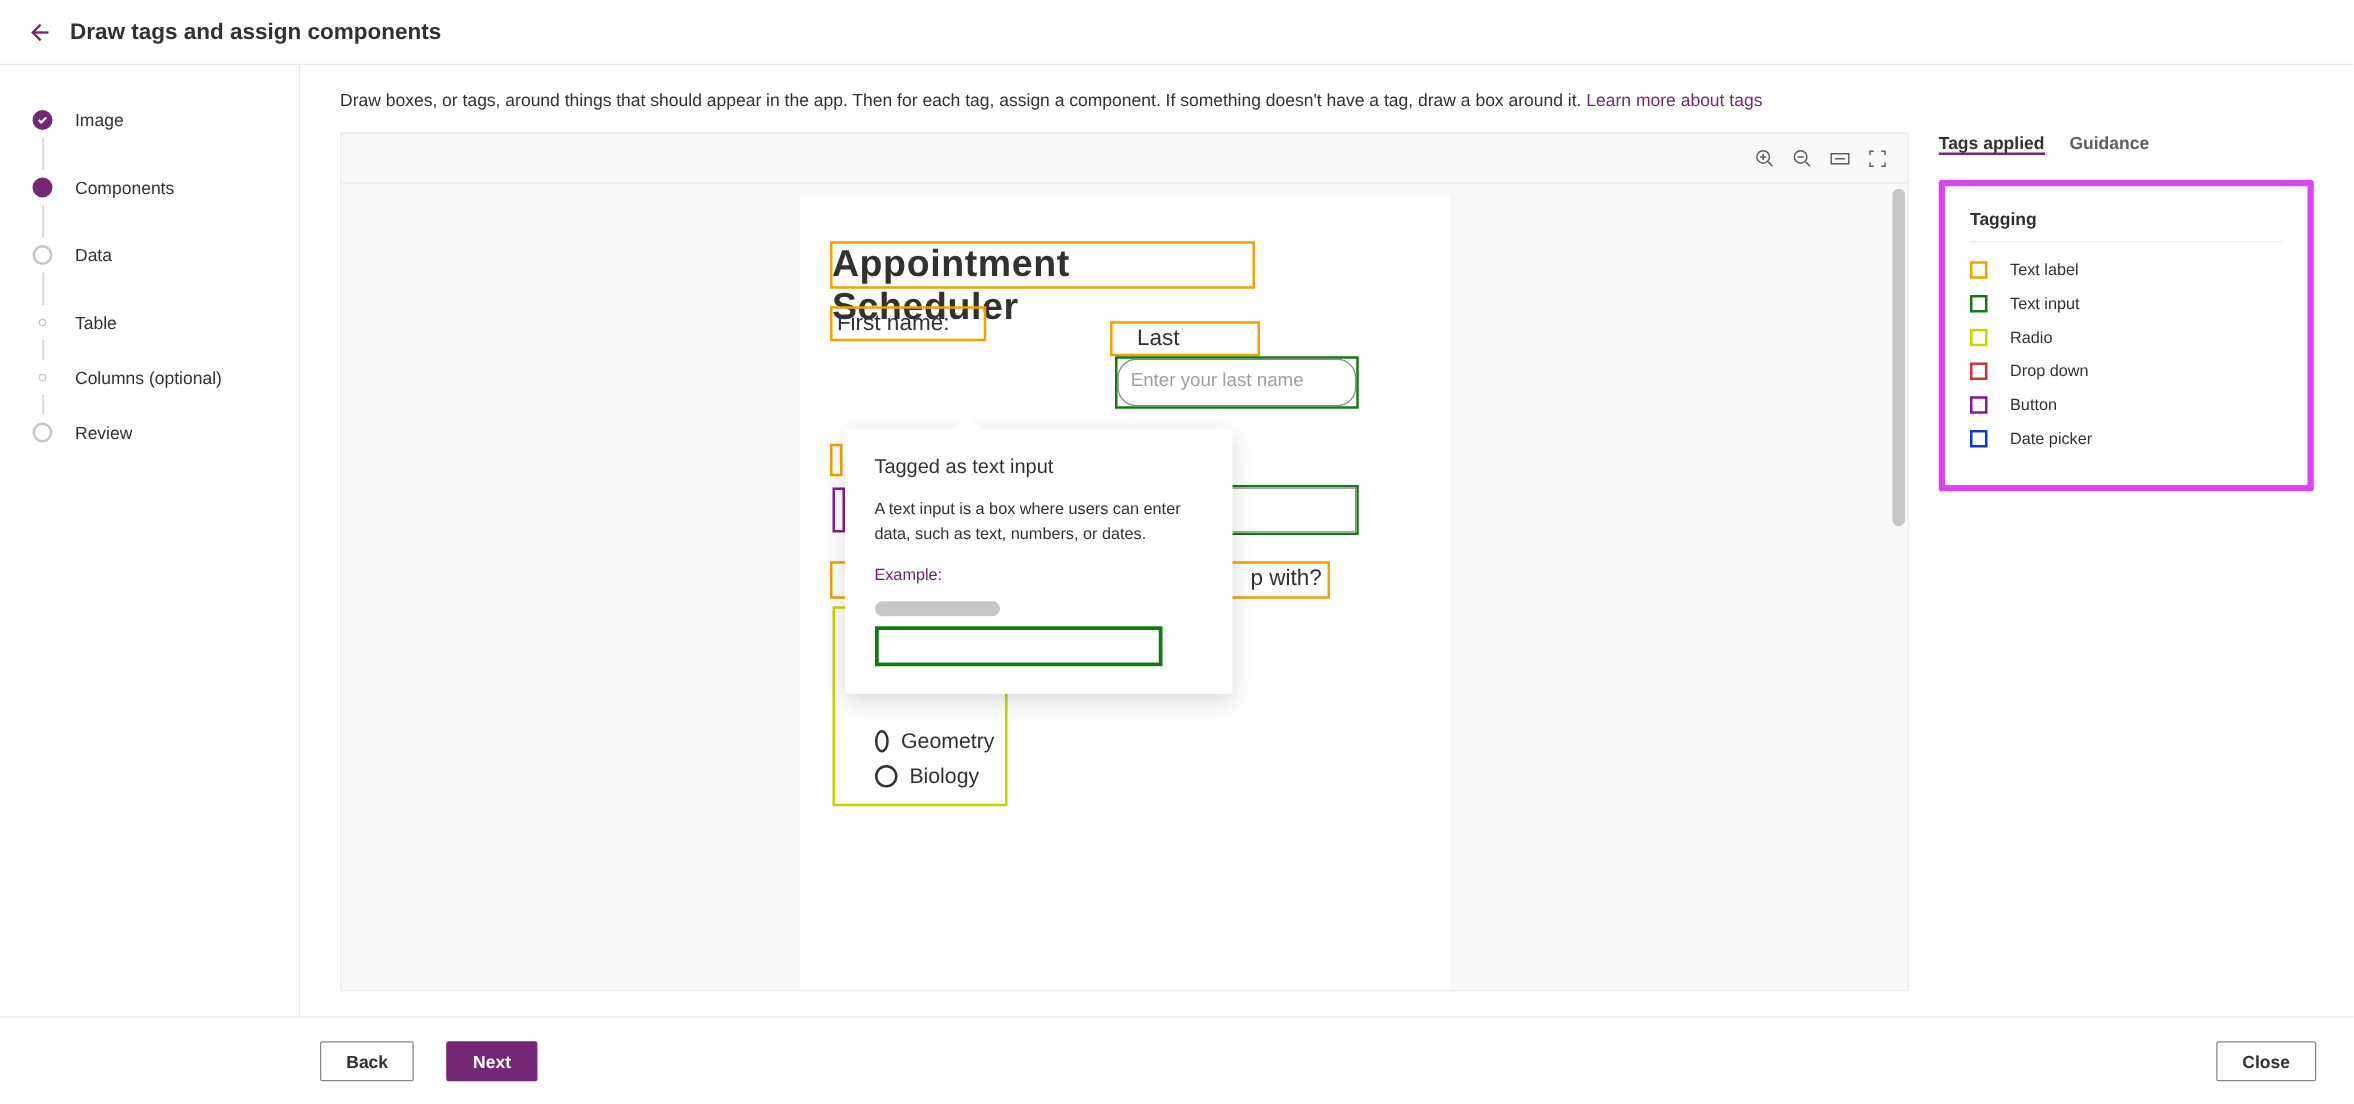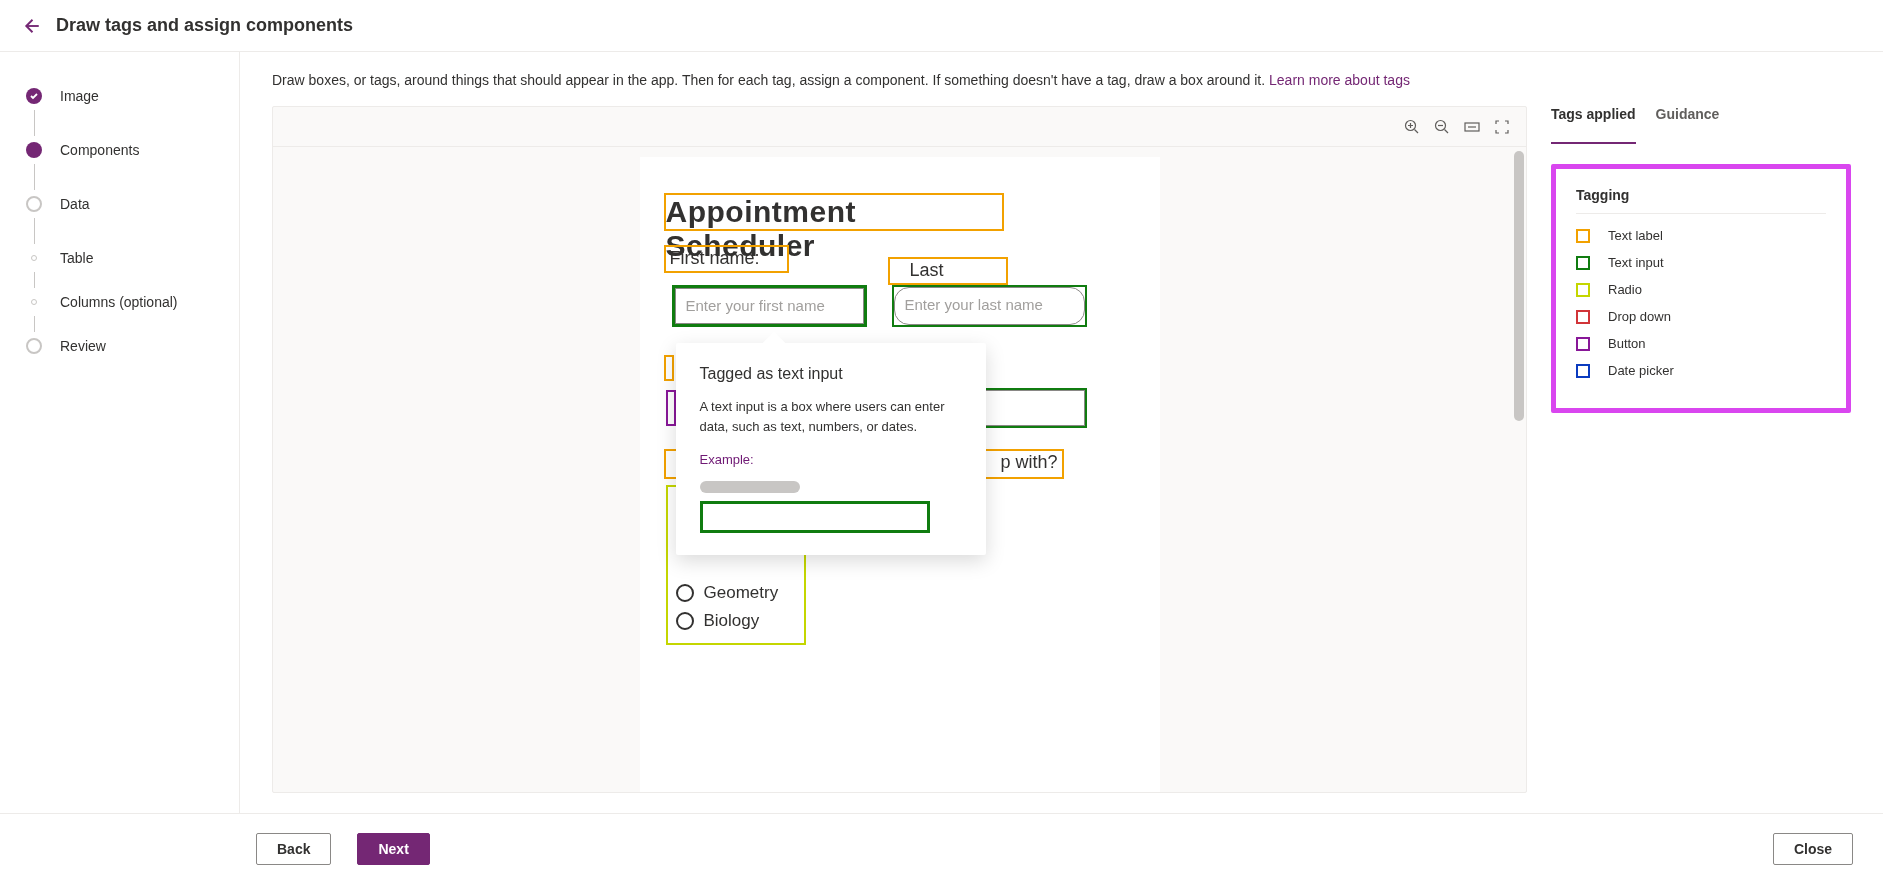--- a/index.html
+++ b/index.html
@@ -197,20 +197,21 @@
       color: #a19f9d;
       background: #fff;
       font-family: Arial, sans-serif;
     }
     .form-radio-item {
       display: flex;
       align-items: center;
       gap: 10px;
       font-size: 17px;
       font-family: Arial, sans-serif;
+      margin-left: 24px;
     }
     .radio-circle {
       width: 18px;
       height: 18px;
       border: 2px solid #323130;
       border-radius: 50%;
     }
     
     
     .tooltip {
@@ -268,21 +269,21 @@
       flex-shrink: 0;
     }
     .tabs {
       display: flex;
       gap: 20px;
       margin-bottom: 20px;
     }
     .tab {
       font-size: 14px;
       font-weight: 600;
-      padding-bottom: 20px;
+      padding-bottom: 0;
       cursor: pointer;
       color: #605e5c;
     }
     .tab.active {
       color: #323130;
       border-bottom: 2px solid #742774;
     }
     .panel-card {
       border: 5px solid #d946ef;
       border-radius: 2px;
@@ -460,23 +461,20 @@
             </div>
 
             <div class="tag-box tag-text-label" style="left:24px; top:88px; width:125px; height:28px; padding:1px 4px;">
               <div class="form-label">First name:</div>
             </div>
 
             <div class="tag-box tag-text-label" style="left:248px; top:100px; width:120px; height:28px; padding:1px 20px;">
               <div class="form-label">Last name:</div>
             </div>
 
-            <div class="tag-box tag-text-input selected" style="left:32px; top:128px; width:195px; height:42px;">
-              <div class="form-input" style="height:100%;">Enter your first name</div>
-            </div>
 
             <div class="tag-box tag-text-input" style="left:252px; top:128px; width:195px; height:42px;">
               <div class="form-input" style="height:100%;border-radius:15px;">Enter your last name</div>
             </div>
 
             <div class="tag-box tag-text-label" style="left:24px; top:198px; width:10px; height:26px;"></div>
 
             <div class="tag-box tag-button" style="left:26px; top:233px; width:10px; height:36px;"></div>
 
             <div class="tag-box tag-text-input" style="left:340px; top:231px; width:107px; height:40px;">

